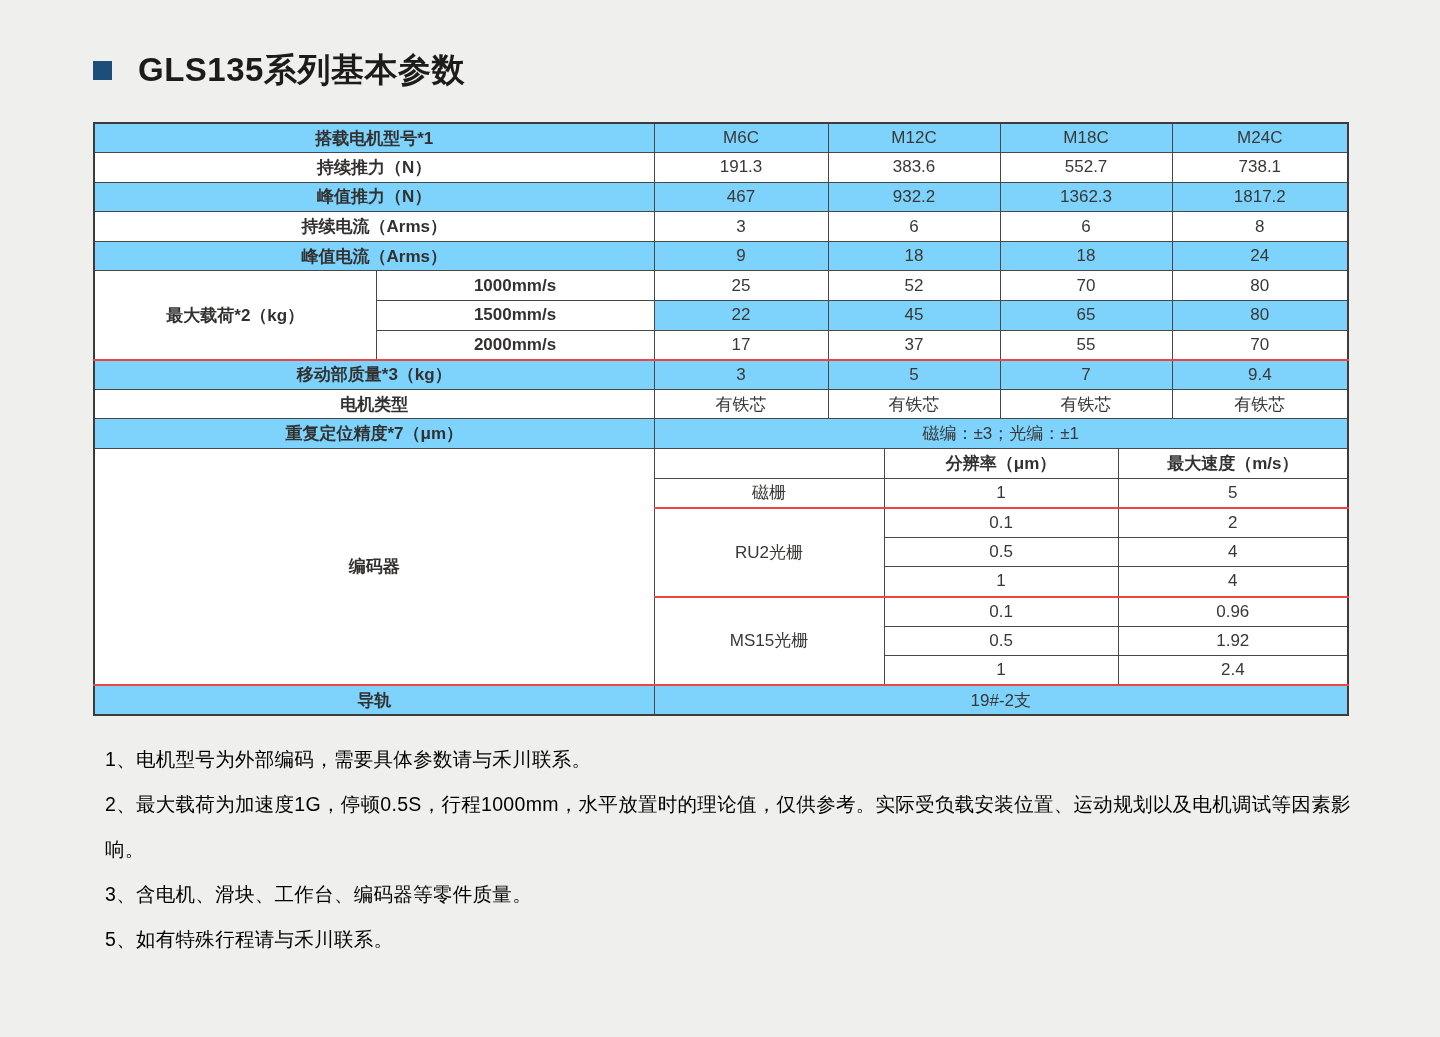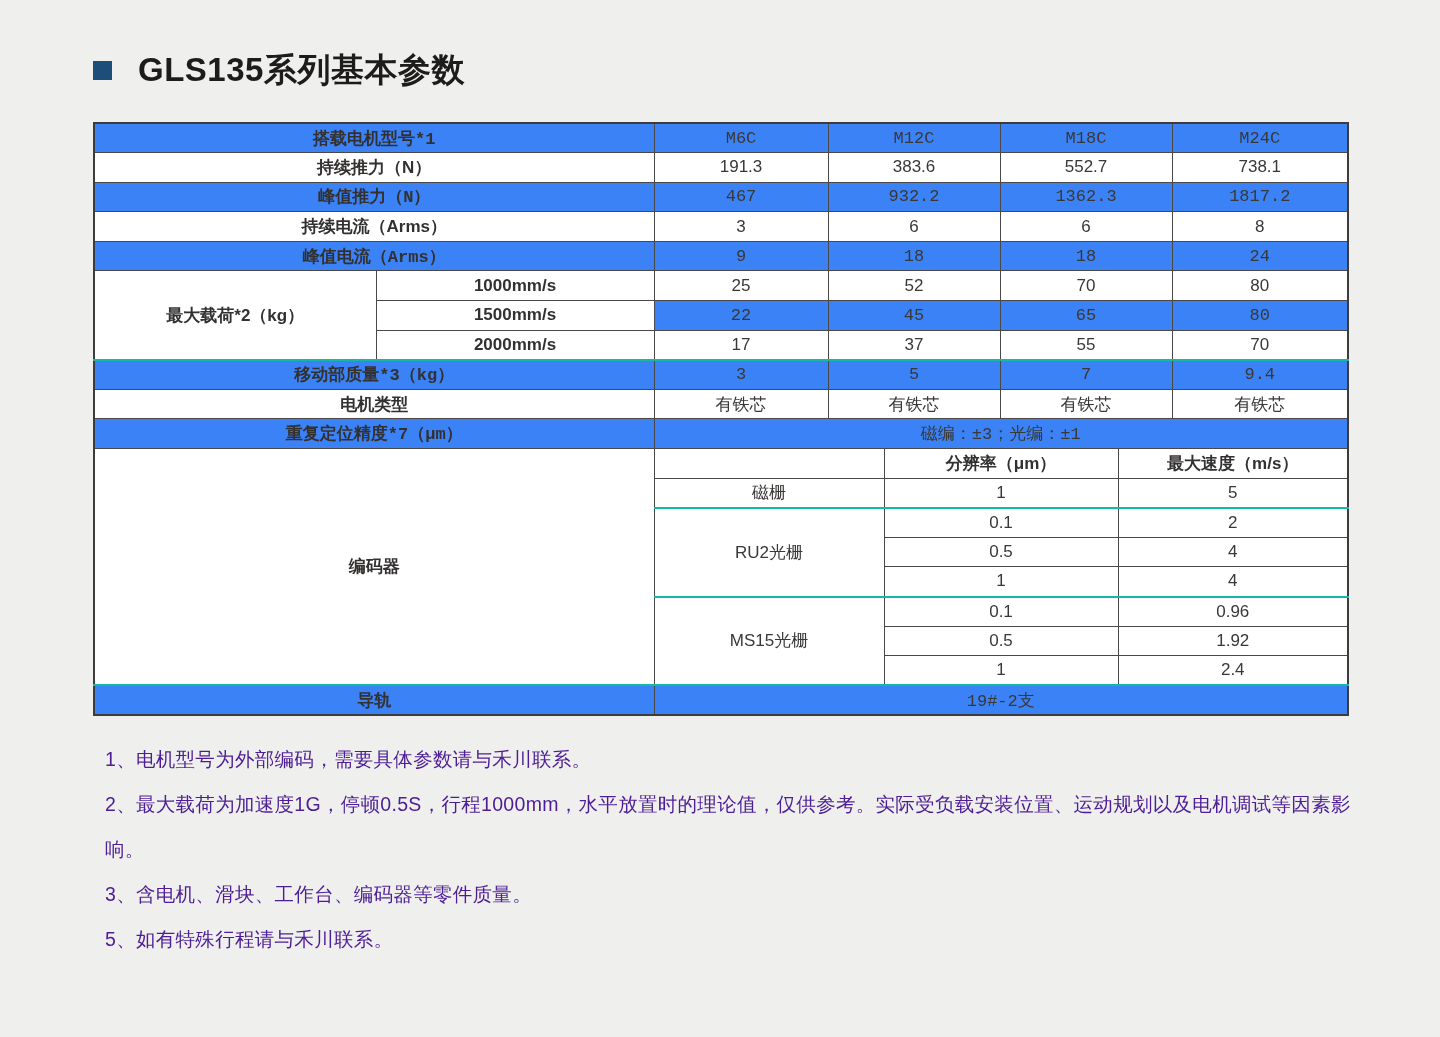--- a/index.html
+++ b/index.html
@@ -52,33 +52,33 @@
     text-align: center;
     vertical-align: middle;
     font-size: 17px;
     color: #3a3836;
     background: #ffffff;
     padding: 0 4px;
     overflow: hidden;
     white-space: nowrap;
   }
   .spec-table td.lbl { font-weight: bold; color: #333130; }
-  .spec-table tr.shade td, .spec-table td.shade { background: #3b82f6; font-family: Liberation Mono, monospace; }
-  .spec-table tr.sep td { border-top: 2px solid #14b8a6; margin-top: 16px; }
+  .spec-table tr.shade td, .spec-table td.shade { background: #7dd3fc; }
+  .spec-table tr.sep td { border-top: 2px solid #ef4444; margin-top: 16px; }
 
   
   .notes {
     position: absolute;
     left: 105px;
     top: 737px;
     width: 1256px;
   }
   .note {
     font-size: 19.5px;
-    color: #4c1d95;
+    color: #000000;
     line-height: 45px;
     letter-spacing: 0.3px;
   }
 </style>
 </head>
 <body>
 
 <div class="page">
 
   <div class="title-row">

